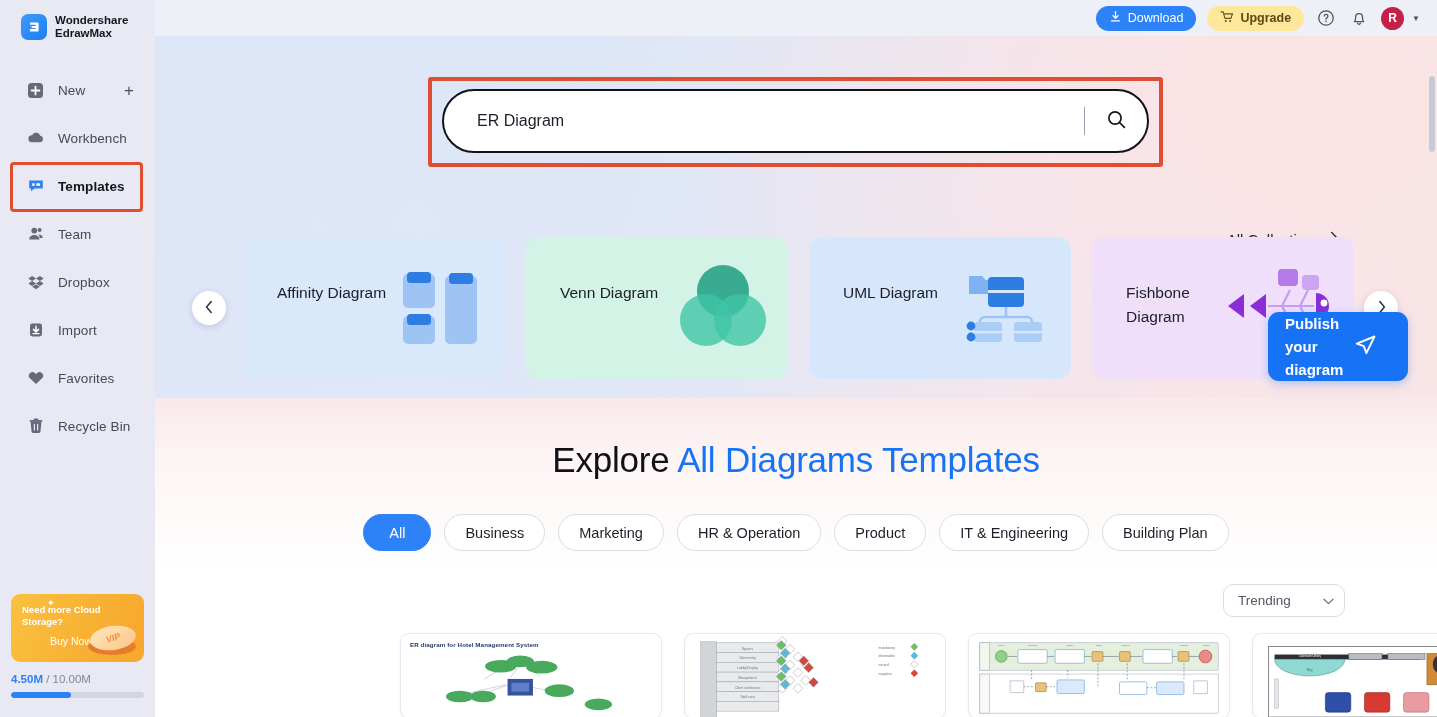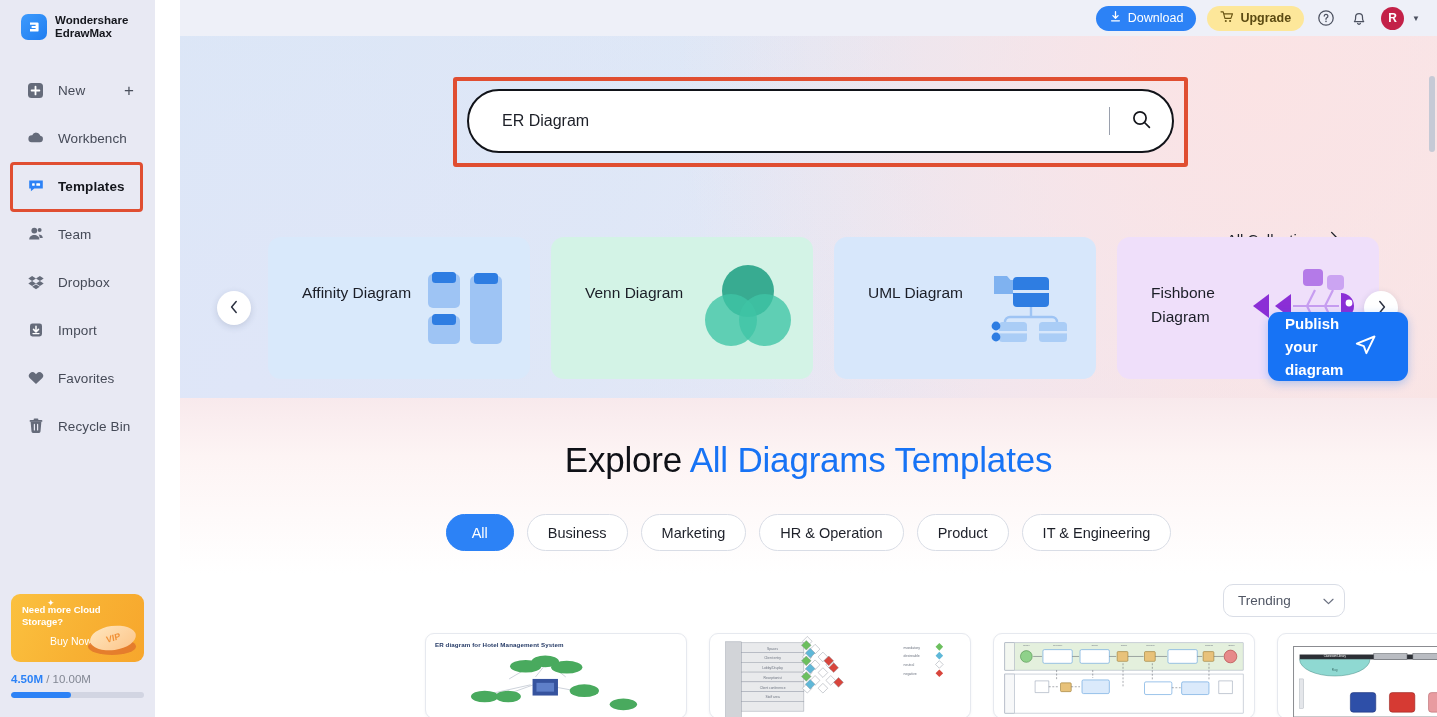--- a/index.html
+++ b/index.html
@@ -2,21 +2,21 @@
 <html><head>
 <meta charset="utf-8">
 <style>
   * { box-sizing: border-box; margin: 0; padding: 0; }
   html, body {
     width: 1437px; height: 717px;
     overflow: hidden;
     font-family: "Liberation Sans", sans-serif;
     background: #fff;
   }
-  #app { position: relative; width: 1437px; height: 717px; display: flex; gap: 25px; }
+  #app { position: relative; width: 1437px; height: 717px; display: flex; }
 
   
   .sidebar {
     width: 155px; height: 717px;
     background: #e8e9f3;
     position: relative;
     flex: 0 0 155px;
   }
   .brand { display: flex; align-items: center; gap: 8px; padding: 14px 0 0 21px; }
   .brand-logo {
@@ -535,20 +535,21 @@
       </h1>
 
       <div class="chips">
         <div class="chip-row" id="chip-row-1">
             <button class="chip active">All</button>
             <button class="chip">Business</button>
             <button class="chip">Marketing</button>
             <button class="chip">HR &amp; Operation</button>
             <button class="chip">Product</button>
             <button class="chip">IT &amp; Engineering</button>
+            <button class="chip">Building Plan</button>
           </div>
       </div>
 
       <div class="sortbar">
         <div class="sort-select">
           <span>Trending</span>
           <span>
             <svg width="11" height="7" viewBox="0 0 11 7">
                 <path d="M1 1.3 5.5 5.6 10 1.3" fill="none" stroke="#6b7181" stroke-width="1.25" stroke-linecap="round" stroke-linejoin="round"></path>
               </svg>

